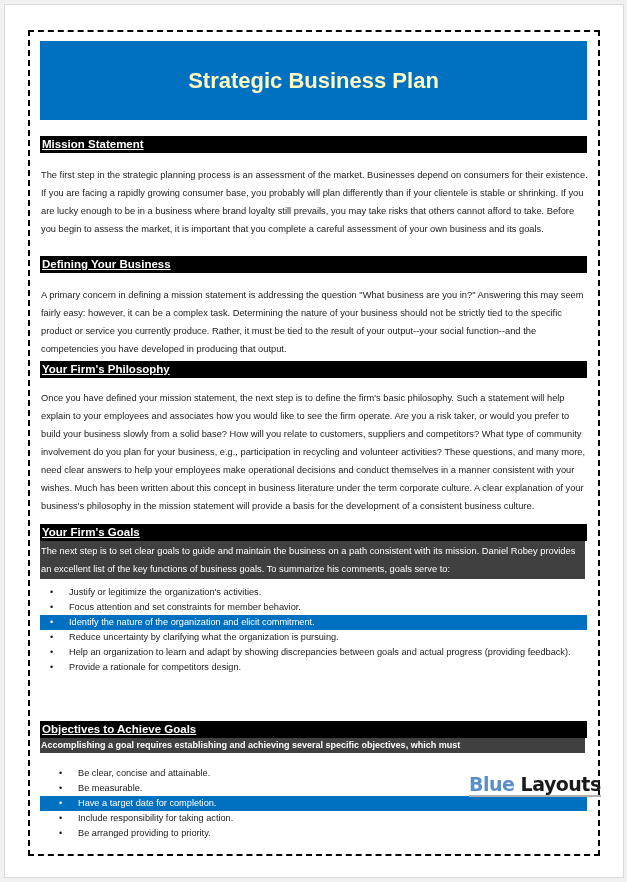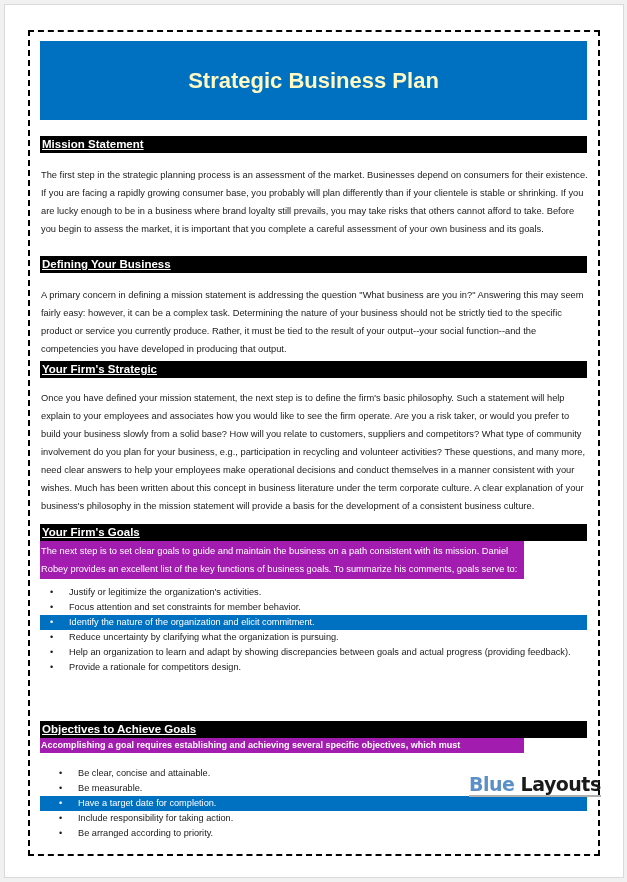--- a/index.html
+++ b/index.html
@@ -23,21 +23,21 @@
   .sec-head {
     position: absolute; left: 40px; width: 547px; height: 17px;
     background: #000; color: #fff; font-weight: bold; font-size: 11.5px;
     line-height: 17px; padding-left: 2px; box-sizing: border-box; text-decoration: underline;
   }
   .para {
     position: absolute; left: 41px; width: 548px; font-size: 9.3px;
     line-height: 18px; color: #1a1a1a;
   }
   .blue-para {
-    position: absolute; left: 40px; width: 484px; background: #a21caf; color: #fff;
+    position: absolute; left: 40px; width: 545px; background: #404040; color: #fff;
     font-size: 9.3px; line-height: 15px; padding-left: 1px; box-sizing: border-box;
   }
   .blist { position: absolute; left: 40px; width: 547px; margin: 0; padding: 0; list-style: none; }
   .blist li {
     position: relative; font-size: 9.2px; line-height: 15px; color: #1a1a1a;
     padding-left: 29px; box-sizing: border-box;
   }
   .blist li .bullet { position: absolute; left: 10px; top: 0; }
   .blist li.hl { background: #0070c0; color: #fff; }
   .blist2 li { padding-left: 38px; }
@@ -59,21 +59,21 @@
 <div class="title-banner">
   <span>Strategic Business Plan</span>
 </div>
 
 <div class="sec-head" style="top:136px">Mission Statement</div>
 <div class="para" style="top:166px">The first step in the strategic planning process is an assessment of the market. Businesses depend on consumers for their existence. If you are facing a rapidly growing consumer base, you probably will plan differently than if your clientele is stable or shrinking. If you are lucky enough to be in a business where brand loyalty still prevails, you may take risks that others cannot afford to take. Before you begin to assess the market, it is important that you complete a careful assessment of your own business and its goals.</div>
 
 <div class="sec-head" style="top:256px">Defining Your Business</div>
 <div class="para" style="top:286px">A primary concern in defining a mission statement is addressing the question "What business are you in?" Answering this may seem fairly easy: however, it can be a complex task. Determining the nature of your business should not be strictly tied to the specific product or service you currently produce. Rather, it must be tied to the result of your output--your social function--and the competencies you have developed in producing that output.</div>
 
-<div class="sec-head" style="top:361px">Your Firm's Strategic</div>
+<div class="sec-head" style="top:361px">Your Firm's Philosophy</div>
 <div class="para" style="top:389px">Once you have defined your mission statement, the next step is to define the firm's basic philosophy. Such a statement will help explain to your employees and associates how you would like to see the firm operate. Are you a risk taker, or would you prefer to build your business slowly from a solid base? How will you relate to customers, suppliers and competitors? What type of community involvement do you plan for your business, e.g., participation in recycling and volunteer activities? These questions, and many more, need clear answers to help your employees make operational decisions and conduct themselves in a manner consistent with your wishes. Much has been written about this concept in business literature under the term corporate culture. A clear explanation of your business's philosophy in the mission statement will provide a basis for the development of a consistent business culture.</div>
 
 <div class="sec-head" style="top:524px">Your Firm's Goals</div>
 <div class="blue-para" style="top:541px; line-height:18px; padding-top:1px; padding-bottom:1px;">The next step is to set clear goals to guide and maintain the business on a path consistent with its mission. Daniel Robey provides an excellent list of the key functions of business goals. To summarize his comments, goals serve to:</div>
 
 <ul class="blist" style="top:585px">
   <li><span class="bullet">•</span><span>Justify or legitimize the organization's activities.</span></li>
   <li><span class="bullet">•</span><span>Focus attention and set constraints for member behavior.</span></li>
   <li class="hl"><span class="bullet">•</span><span>Identify the nature of the organization and elicit commitment.</span></li>
   <li><span class="bullet">•</span><span>Reduce uncertainty by clarifying what the organization is pursuing.</span></li>
@@ -83,19 +83,19 @@
 </ul>
 
 <div class="sec-head" style="top:721px">Objectives to Achieve Goals</div>
 <div class="blue-para" style="top:738px; font-weight:bold; font-size:9px;">Accomplishing a goal requires establishing and achieving several specific objectives, which must</div>
 
 <ul class="blist blist2" style="top:766px">
   <li><span class="bullet">•</span><span>Be clear, concise and attainable.</span></li>
   <li><span class="bullet">•</span><span>Be measurable.</span></li>
   <li class="hl"><span class="bullet">•</span><span>Have a target date for completion.</span></li>
   <li><span class="bullet">•</span><span>Include responsibility for taking action.</span></li>
-  <li><span class="bullet">•</span><span>Be arranged according to priority.</span></li>
+  <li><span class="bullet">•</span><span>Be arranged providing to priority.</span></li>
 </ul>
 
 <div class="logo">
   <span class="blue">Blue</span>
   <span class="dark">Layouts</span>
 </div>
 
 </body></html>

